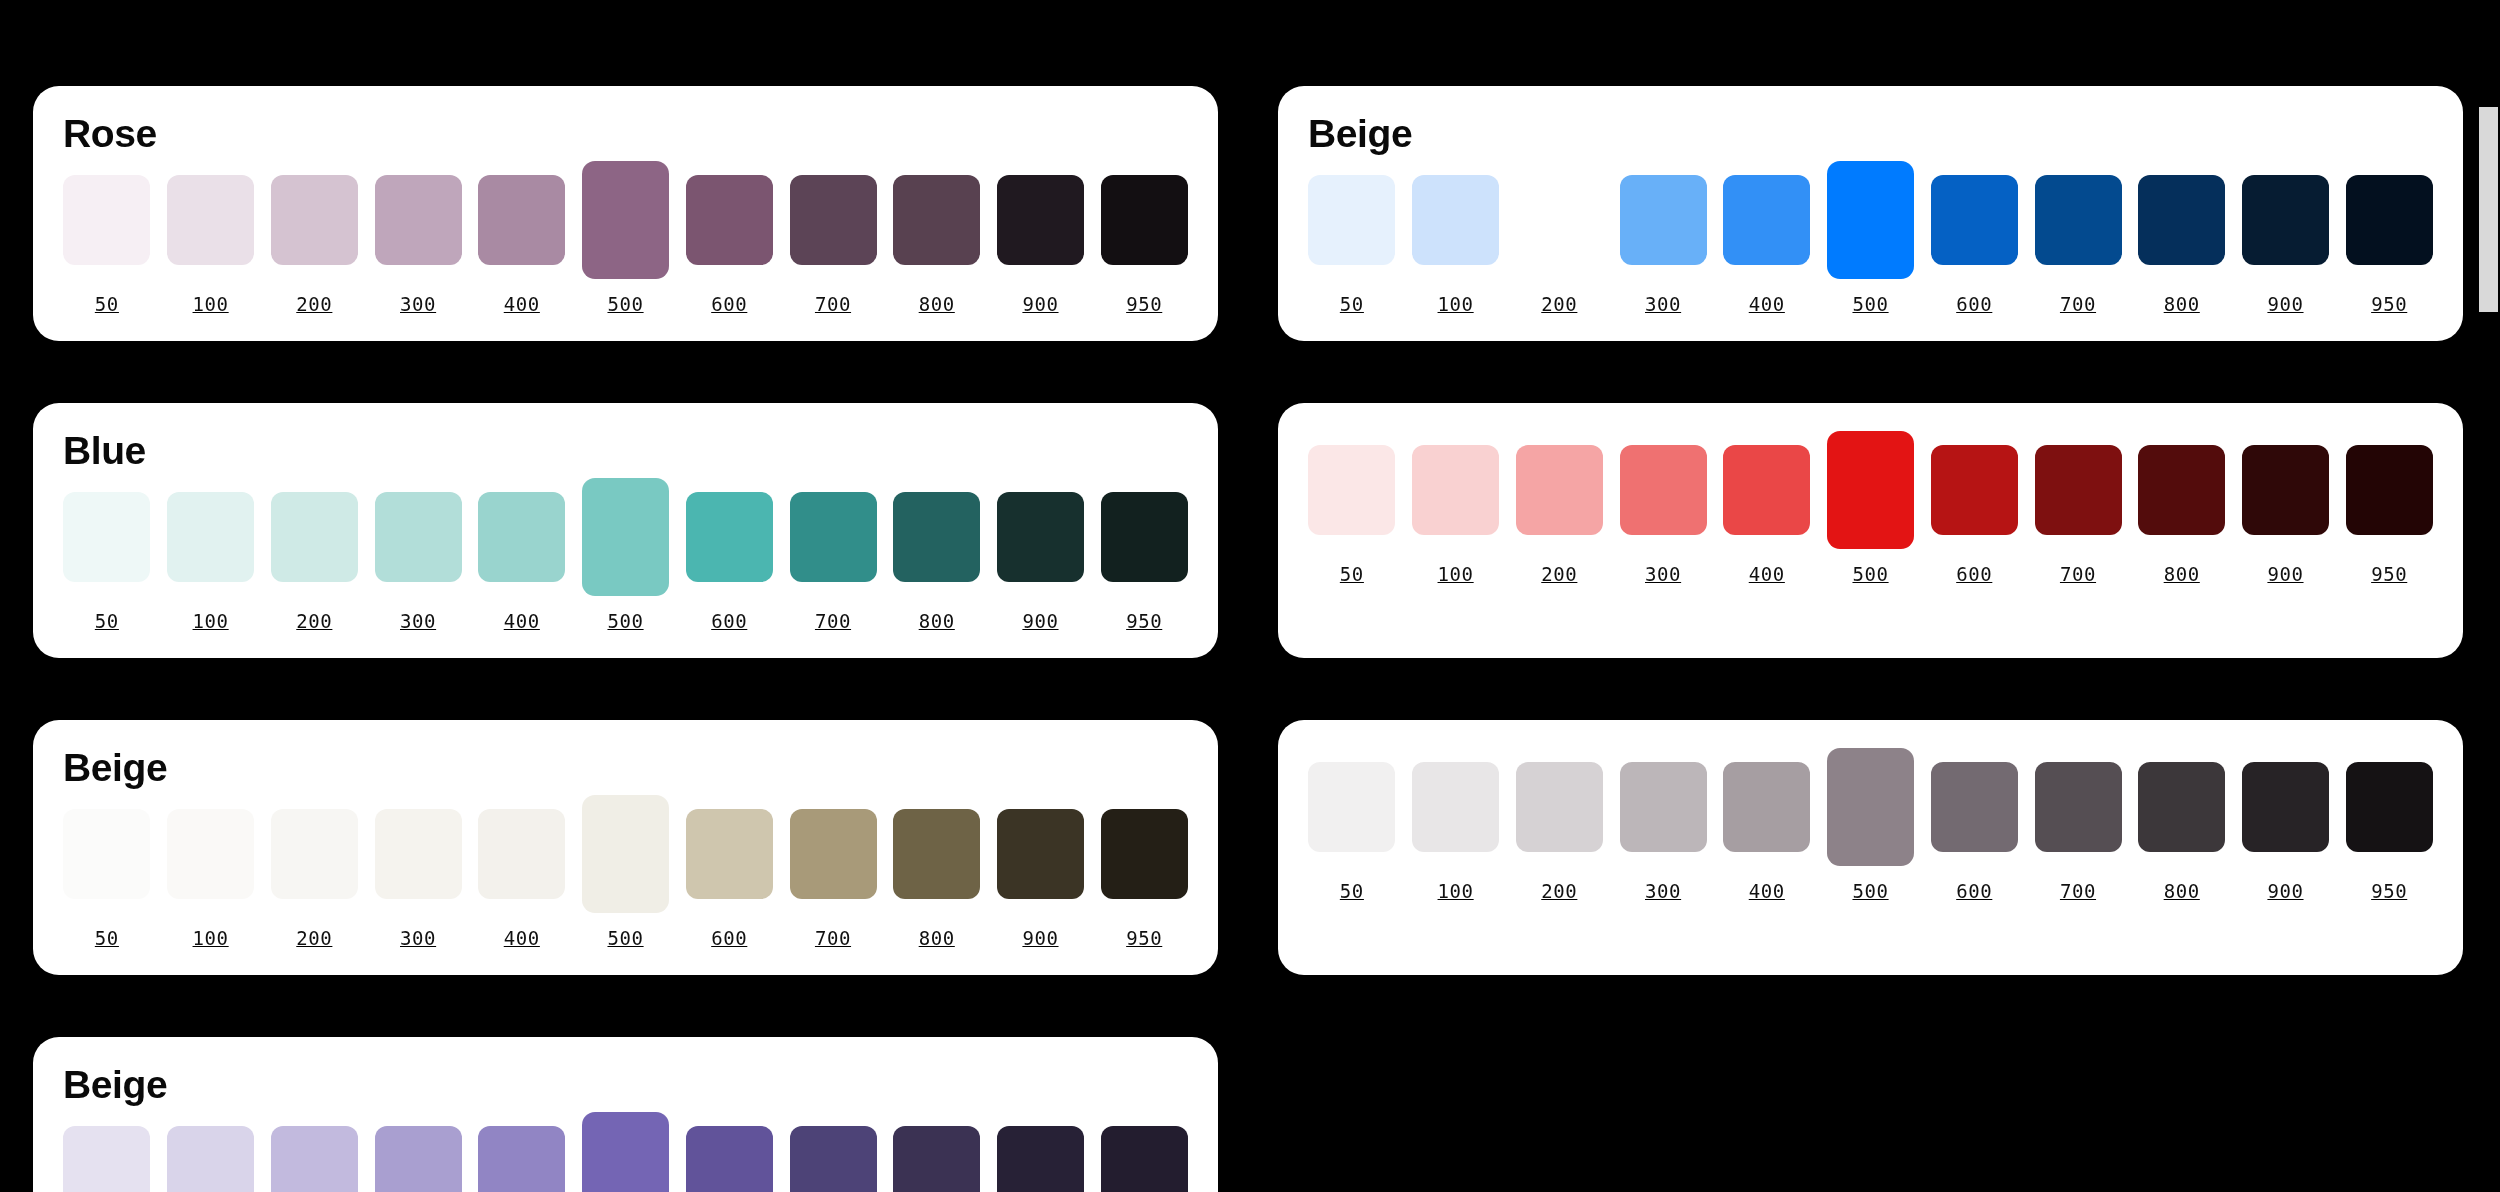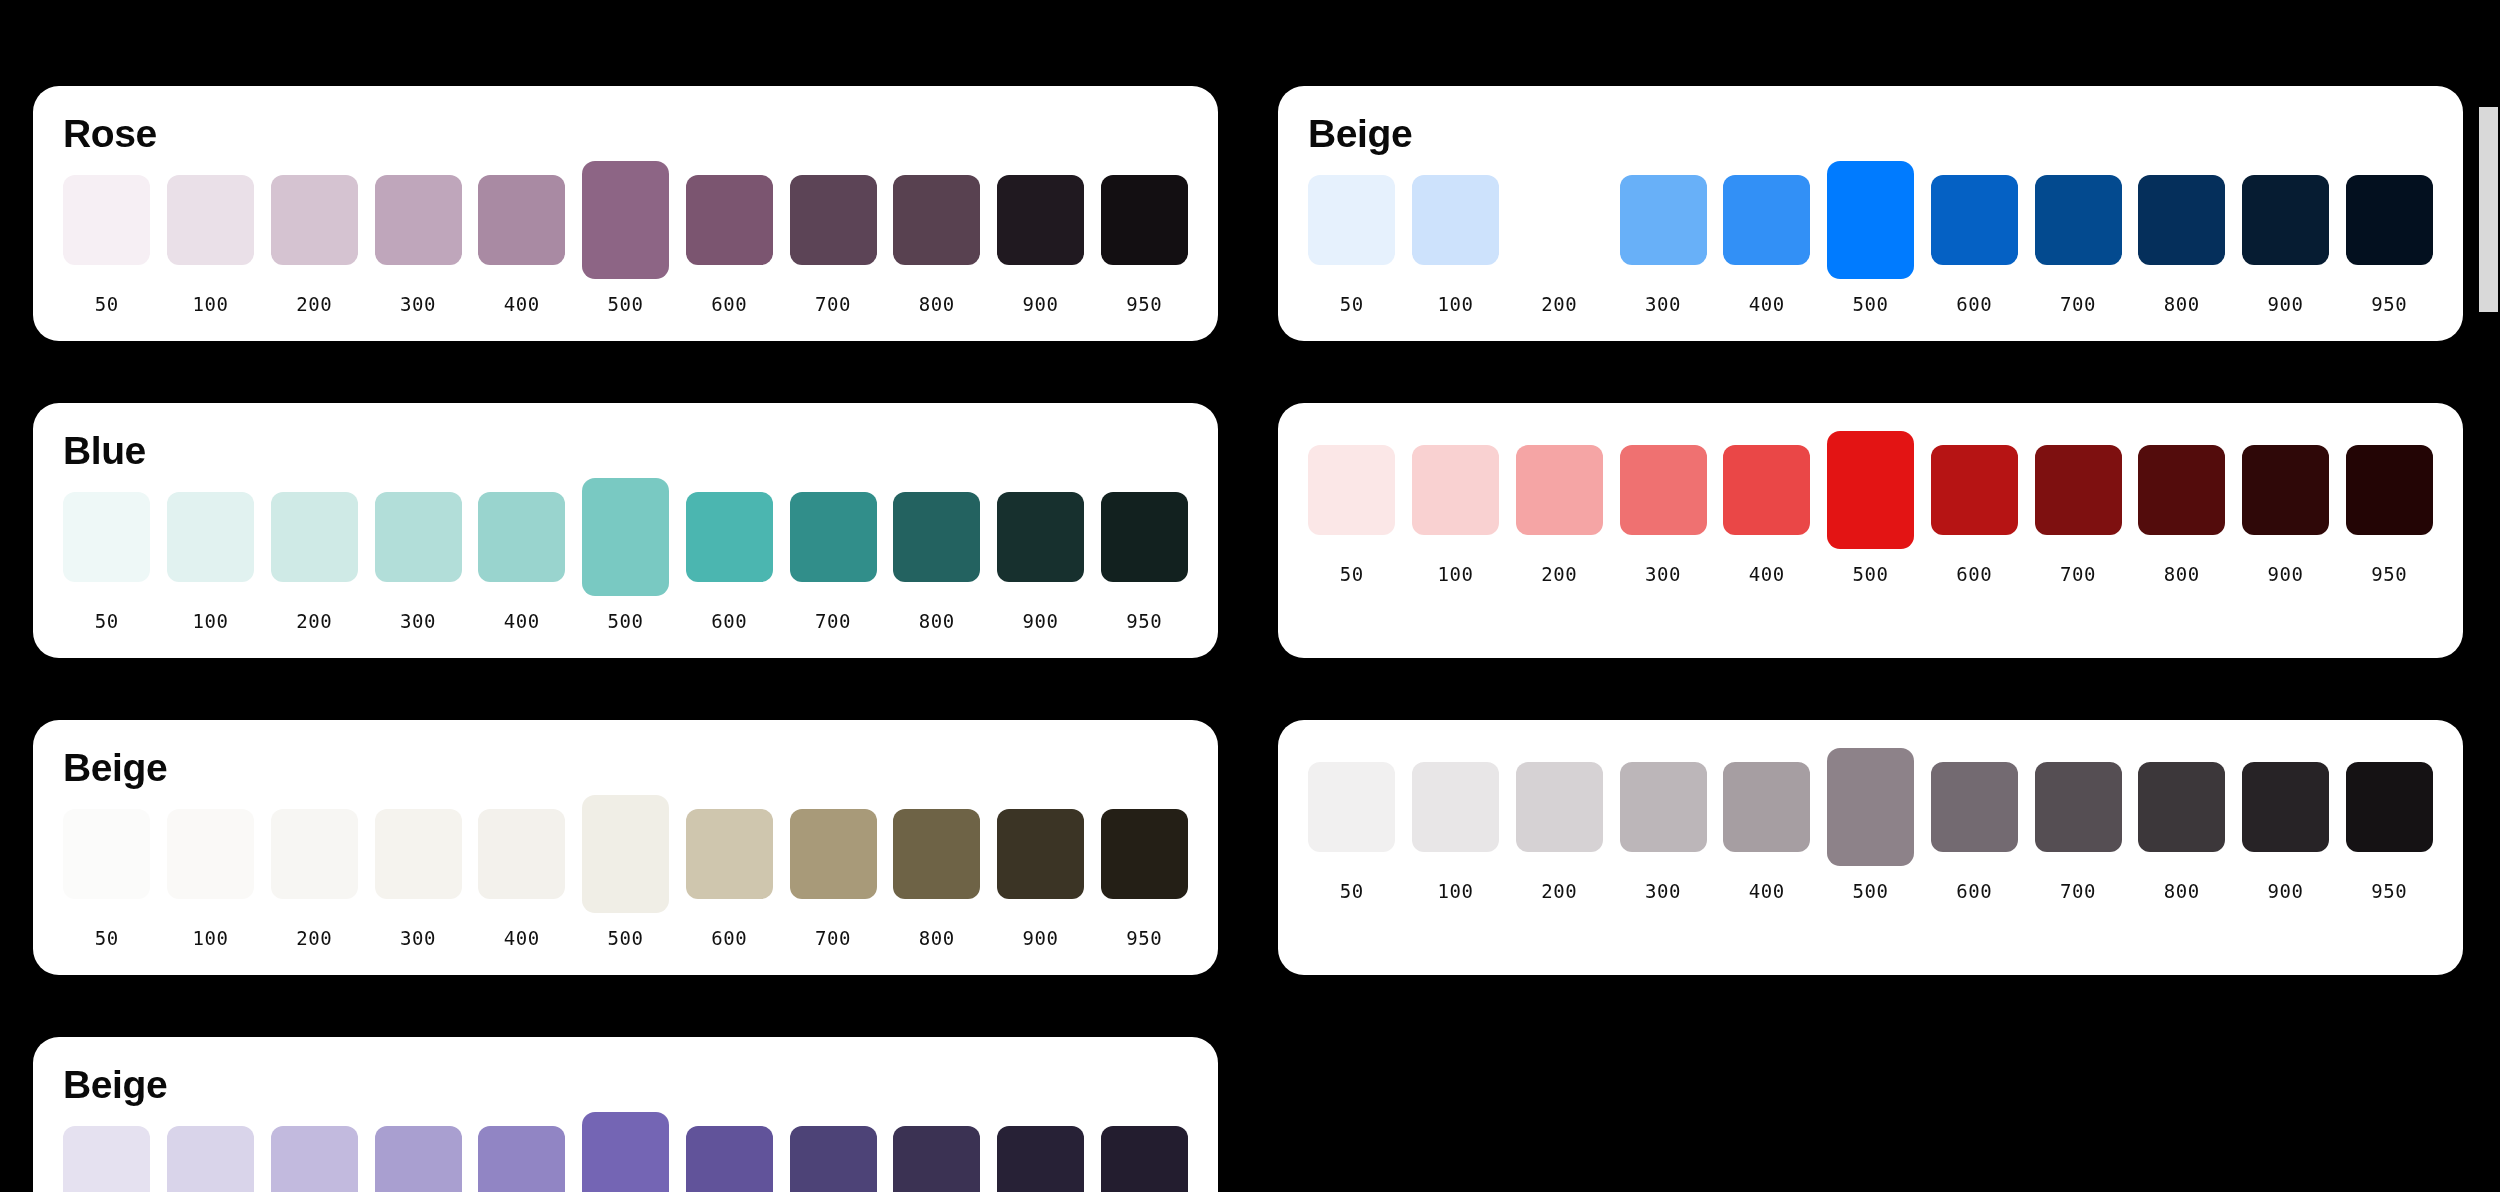--- a/index.html
+++ b/index.html
@@ -32,20 +32,21 @@
     line-height: 1.05;
     color: #0a0a0a;
     letter-spacing: -0.4px;
     margin-bottom: 6px;
   }
 
   .ramp {
     display: flex;
     align-items: flex-start;
     gap: 16px;
+    text-decoration: underline;
   }
 
   .step {
     flex: 1 1 0;
     display: flex;
     flex-direction: column;
     align-items: center;
   }
 
   .sw-wrap {

